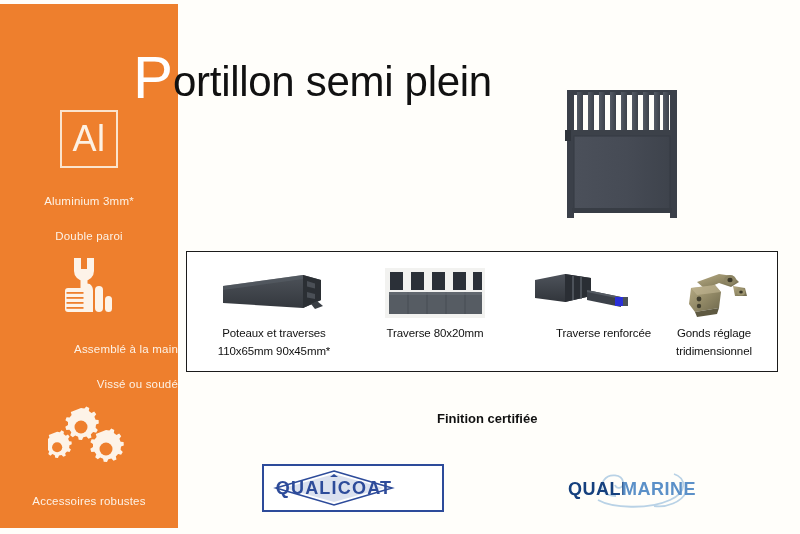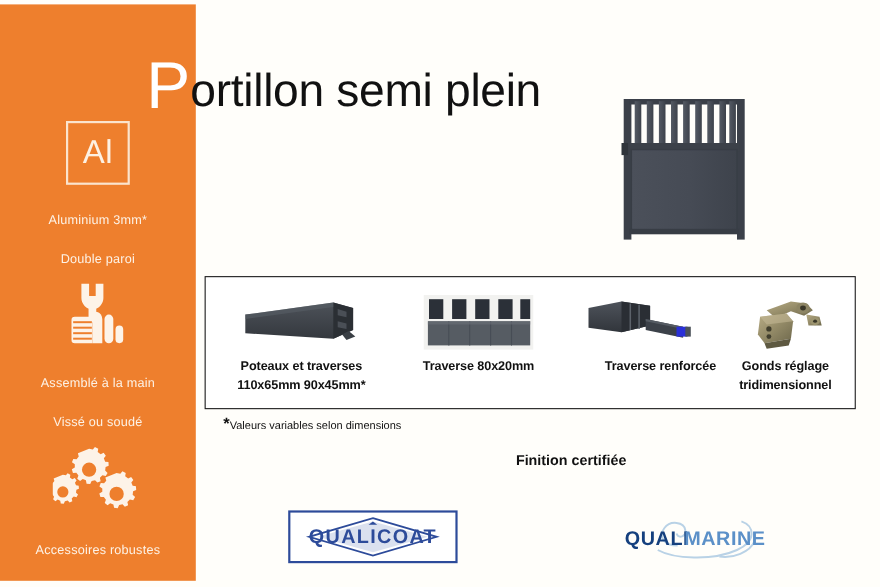--- a/index.html
+++ b/index.html
@@ -18,27 +18,27 @@
   .feature{position:absolute;left:0;width:178px;text-align:center;}
   .feature-icon{
     height:74px;display:flex;align-items:center;justify-content:center;
   }
   .feature-label{
     color:#fdf2e6;font-size:11.5px;line-height:19px;letter-spacing:.2px;
     font-family:"Liberation Sans", sans-serif;
     margin-top:16px;
   }
   .f1{top:98px;}
-  .f2{top:246px;}
+  .f2{top:246px;text-align:right;}
   .f3{top:398px;}
 
   .al-box{
     width:54px;height:54px;border:2.5px solid #fbe4cd;
     display:flex;align-items:center;justify-content:center;
-    color:#fdf1e3;font-size:30px;line-height:30px;font-weight:300;
+    color:#fdf1e3;font-size:36px;line-height:30px;font-weight:300;
     letter-spacing:.5px;
   }
 
   
   .title{
     position:absolute;left:133px;top:24px;white-space:nowrap;
     font-family:"Liberation Sans", sans-serif;font-weight:300;margin-top:24px;
   }
   .title .cap{
     font-size:60px;line-height:60px;color:#ffffff;vertical-align:-2px;
@@ -53,46 +53,46 @@
   
   .spec-box{
     position:absolute;left:186px;top:251px;width:592px;height:121px;
     border:1.6px solid #1b1b1b;background:#ffffff;box-sizing:border-box;
   }
   .spec-cell{
     position:absolute;top:0;height:121px;text-align:center;
   }
   .spec-img{height:62px;display:flex;align-items:flex-end;justify-content:center;padding-top:4px;}
   .spec-cap{
-    font-size:11.5px;line-height:18px;color:#111;font-weight:700;
+    font-size:11.5px;line-height:18px;color:#111;font-weight:400;
     font-family:"Liberation Sans", sans-serif;margin-top:6px;letter-spacing:-.1px;
   }
   .spec-cap .ln2{display:block;}
 
   .c1{left:2px;width:170px;}
   .c2{left:172px;width:152px;}
   .c3{left:324px;width:140px;text-align:right;}
   .c4{left:464px;width:126px;}
 
   
   .footnote{
     position:absolute;left:203px;top:381px;color:#111;
     font-size:10px;line-height:13px;font-family:"Liberation Sans", sans-serif;
   }
   .footnote .star{font-size:15px;font-weight:700;vertical-align:top;line-height:10px;}
   .cert-title{
     position:absolute;left:437px;top:411px;color:#111;font-weight:700;
-    font-size:13px;font-family:"Liberation Sans", sans-serif;margin-left:32px;
+    font-size:13px;font-family:"Liberation Sans", sans-serif;
   }
 
   
   .logo-qualicoat{
-    position:absolute;left:262px;top:464px;width:154px;height:48px;
+    position:absolute;left:262px;top:464px;width:182px;height:48px;
     border:2px solid #2d4b9a;background:#ffffff;box-sizing:border-box;
-    display:flex;align-items:center;justify-content:center;
+    display:flex;align-items:center;justify-content:flex-start;
   }
   .logo-qualimarine{
     position:absolute;left:562px;top:466px;width:150px;height:46px;
   }
   .lbl-hidden{
     position:absolute;width:1px;height:1px;overflow:hidden;clip:rect(0 0 0 0);
   }
 </style>
 </head>
 <body>
@@ -308,23 +308,20 @@
           <path d="M20 44 L44 40 L42 46 L22 49 Z" fill="#5e5941"></path>
         </svg>
       </div>
       <div class="spec-cap">
         <span>Gonds réglage</span>
         <span class="ln2">tridimensionnel</span>
       </div>
     </div>
   </div>
 
-  <div class="footnote">
-    <span class="star">*</span><span>Valeurs variables selon dimensions</span>
-  </div>
 
   <div class="cert-title">Finition certifiée</div>
 
   <div class="logo-qualicoat">
     <svg width="140" height="40" viewBox="0 0 140 40">
       <polygon points="70,3 128,20 70,37 12,20" fill="none" stroke="#2d4b9a" stroke-width="1.6"></polygon>
       <polygon points="70,6 120,20 70,34 20,20" fill="#3a58a8" opacity=".18"></polygon>
       <text x="70" y="26" text-anchor="middle" font-family="Liberation Sans, sans-serif" font-size="18" font-weight="700" fill="#2d4b9a" letter-spacing="1.2">QUALICOAT</text>
       <path d="M66 9 l4 -3 4 3 z" fill="#2d4b9a"></path>
     </svg>

